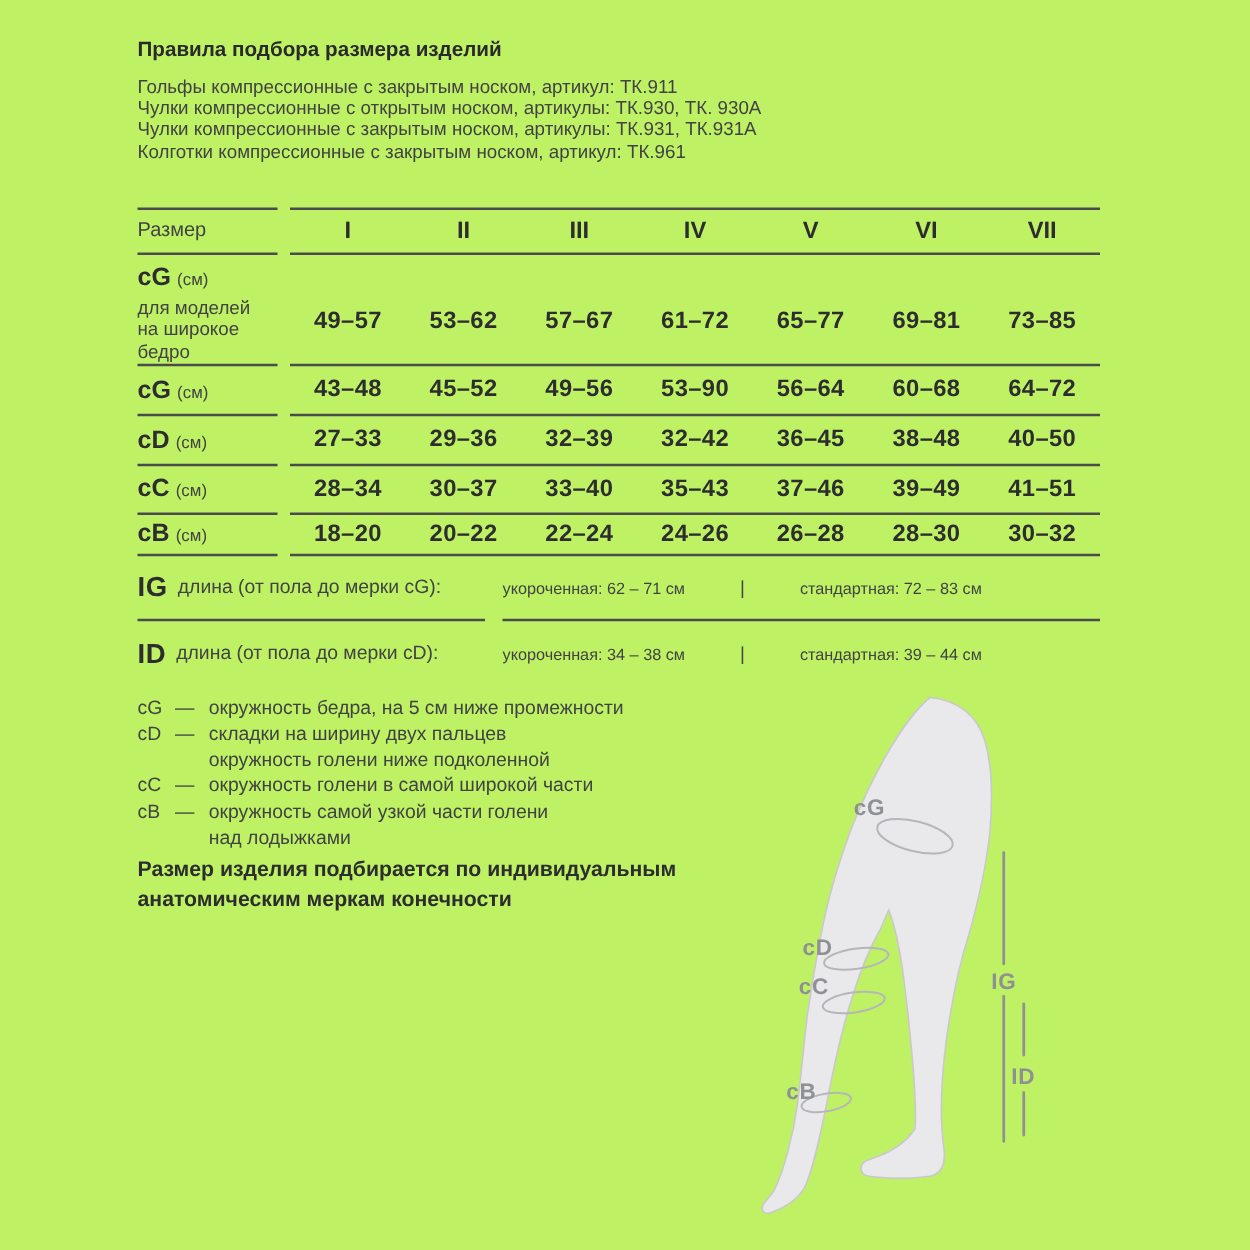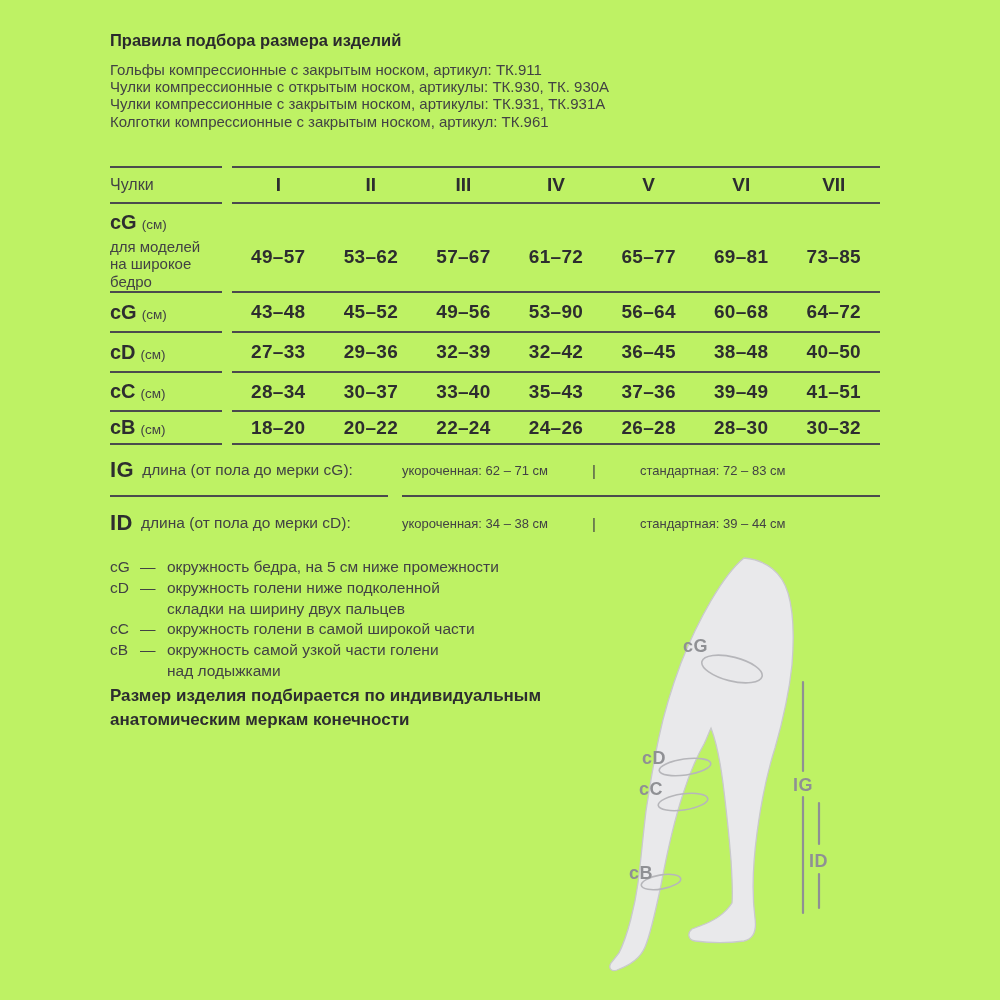--- a/index.html
+++ b/index.html
@@ -72,21 +72,21 @@
 
   <div class="products">
     <div class="product-line">Гольфы компрессионные с закрытым носком, артикул: ТК.911</div>
     <div class="product-line">Чулки компрессионные с открытым носком, артикулы: ТК.930, ТК. 930А</div>
     <div class="product-line">Чулки компрессионные с закрытым носком, артикулы: ТК.931, ТК.931А</div>
     <div class="product-line">Колготки компрессионные с закрытым носком, артикул: ТК.961</div>
   </div>
 
   <div class="size-table">
     <div class="t-row t-header">
-      <div class="t-label corner">Чулки</div>
+      <div class="t-label corner">Размер</div>
       <div class="t-data">
         <div class="t-col">I</div>
         <div class="t-col">II</div>
         <div class="t-col">III</div>
         <div class="t-col">IV</div>
         <div class="t-col">V</div>
         <div class="t-col">VI</div>
         <div class="t-col">VII</div>
       </div>
     </div>
@@ -143,21 +143,21 @@
 
     <div class="t-row t-body r3">
       <div class="t-label">
         <div class="lab-line"><span class="lab">cC</span><span class="unit">(см)</span></div>
       </div>
       <div class="t-data">
         <div class="t-val">28–34</div>
         <div class="t-val">30–37</div>
         <div class="t-val">33–40</div>
         <div class="t-val">35–43</div>
-        <div class="t-val">37–36</div>
+        <div class="t-val">37–46</div>
         <div class="t-val">39–49</div>
         <div class="t-val">41–51</div>
       </div>
     </div>
 
     <div class="t-row t-body r4">
       <div class="t-label">
         <div class="lab-line"><span class="lab">cB</span><span class="unit">(см)</span></div>
       </div>
       <div class="t-data">
@@ -201,22 +201,22 @@
       <span class="leg-term">cG</span>
       <span class="leg-dash">—</span>
       <div class="leg-text">
         <span class="blk">окружность бедра, на 5 см ниже промежности</span>
       </div>
     </div>
     <div class="leg-item">
       <span class="leg-term">cD</span>
       <span class="leg-dash">—</span>
       <div class="leg-text">
+        <span class="blk">складки на ширину двух пальцев</span>
         <span class="blk">окружность голени ниже подколенной</span>
-        <span class="blk">складки на ширину двух пальцев</span>
       </div>
     </div>
     <div class="leg-item">
       <span class="leg-term">cC</span>
       <span class="leg-dash">—</span>
       <div class="leg-text">
         <span class="blk">окружность голени в самой широкой части</span>
       </div>
     </div>
     <div class="leg-item">

